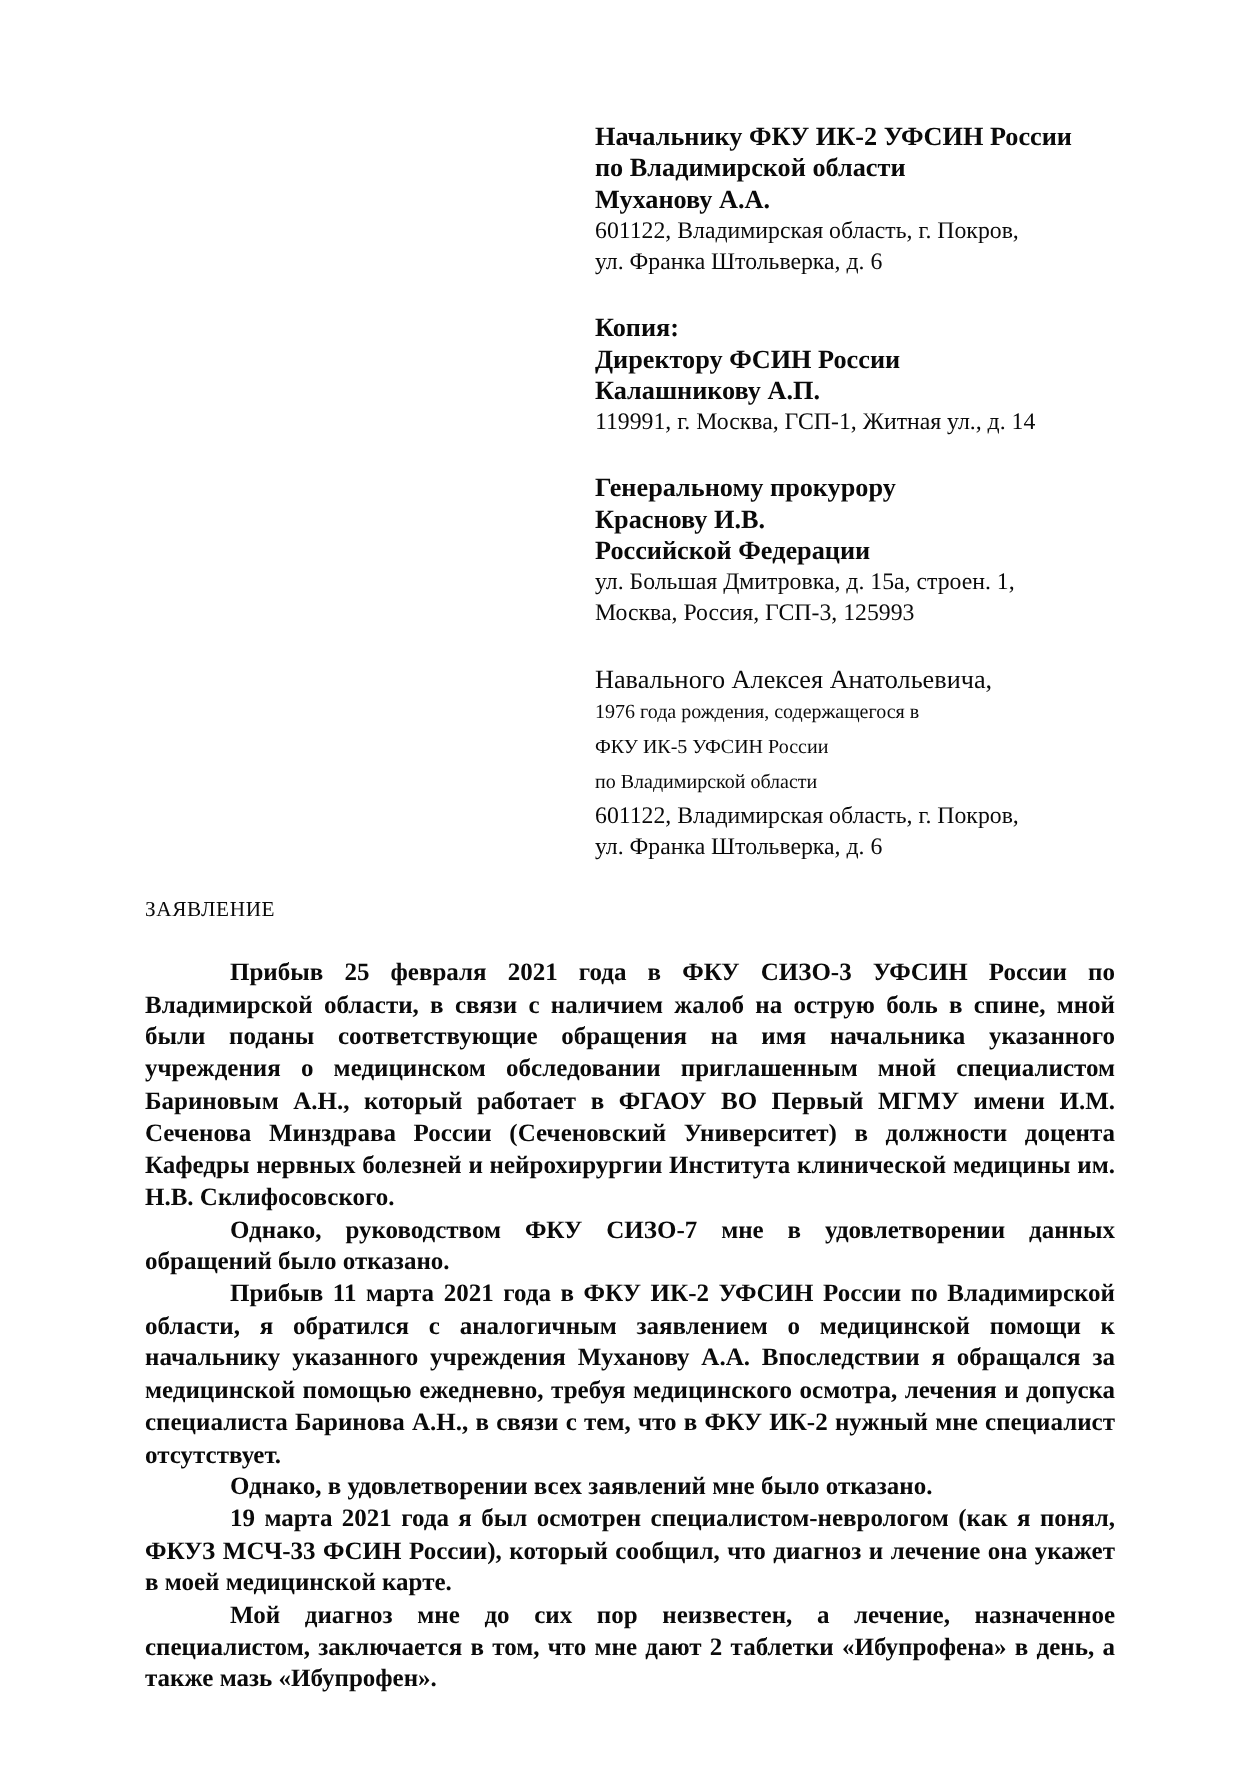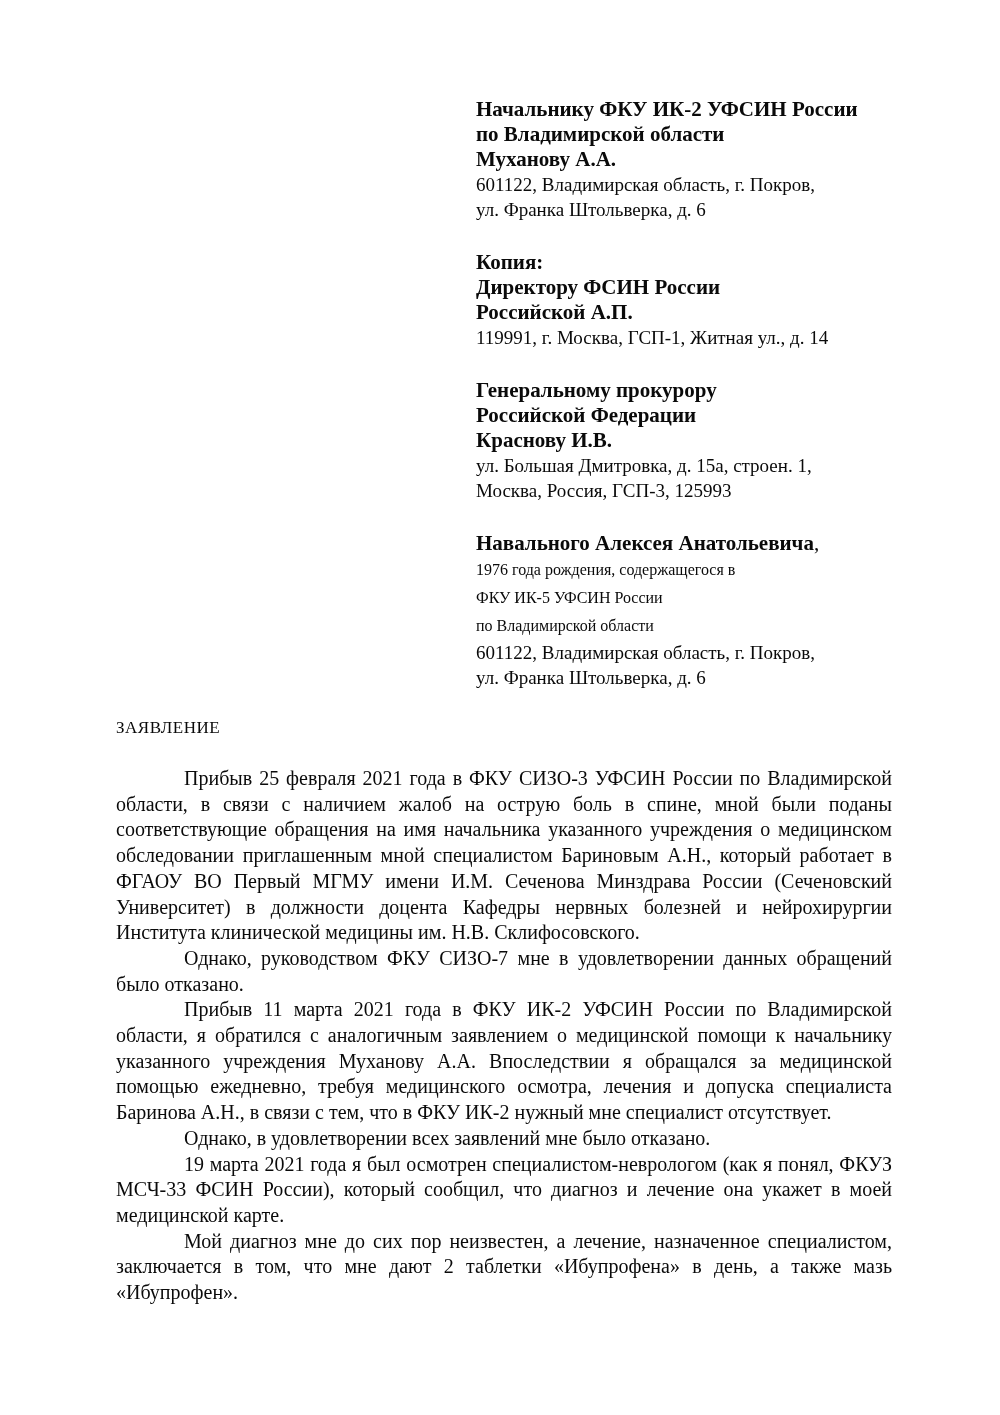--- a/index.html
+++ b/index.html
@@ -53,54 +53,55 @@
     letter-spacing: 0.5px;
     margin: 26px 0 28px 0;
   }
   
   .body-text p {
     margin: 0;
     font-size: 20px;
     line-height: 25.7px;
     text-align: justify;
     text-indent: 68px;
+    font-weight: bold;
   }
 </style>
 </head>
 <body>
 
 <div class="page">
 
   <div class="recipients">
 
     <div class="block">
       <div class="line bold">Начальнику ФКУ ИК-2 УФСИН России</div>
       <div class="line bold">по Владимирской области</div>
       <div class="line bold">Муханову А.А.</div>
       <div class="line addr">601122, Владимирская область, г. Покров,</div>
       <div class="line addr">ул. Франка Штольверка, д. 6</div>
     </div>
 
     <div class="block">
       <div class="line bold">Копия:</div>
       <div class="line bold">Директору ФСИН России</div>
-      <div class="line bold">Российской А.П.</div>
+      <div class="line bold">Калашникову А.П.</div>
       <div class="line addr">119991, г. Москва, ГСП-1, Житная ул., д. 14</div>
     </div>
 
     <div class="block">
       <div class="line bold">Генеральному прокурору</div>
+      <div class="line bold">Краснову И.В.</div>
       <div class="line bold">Российской Федерации</div>
-      <div class="line bold">Краснову И.В.</div>
       <div class="line addr">ул. Большая Дмитровка, д. 15а, строен. 1,</div>
       <div class="line addr">Москва, Россия, ГСП-3, 125993</div>
     </div>
 
     <div class="block">
-      <div class="line"><span class="bold" style="font-weight:bold">Навального Алексея Анатольевича</span><span class="name-suffix">,</span></div>
+      <div class="line"><span class="bold" style="font-weight:normal">Навального Алексея Анатольевича</span><span class="name-suffix">,</span></div>
       <div class="line large">1976 года рождения, содержащегося в</div>
       <div class="line large">ФКУ ИК-5 УФСИН России</div>
       <div class="line large">по Владимирской области</div>
       <div class="line addr">601122, Владимирская область, г. Покров,</div>
       <div class="line addr">ул. Франка Штольверка, д. 6</div>
     </div>
 
   </div>
 
   <div class="doc-title">ЗАЯВЛЕНИЕ</div>

